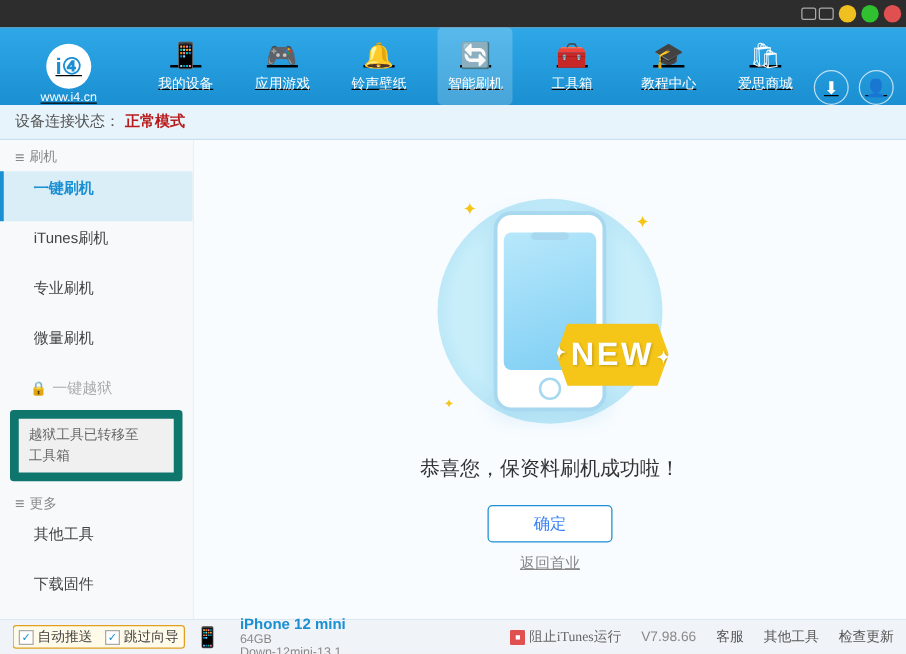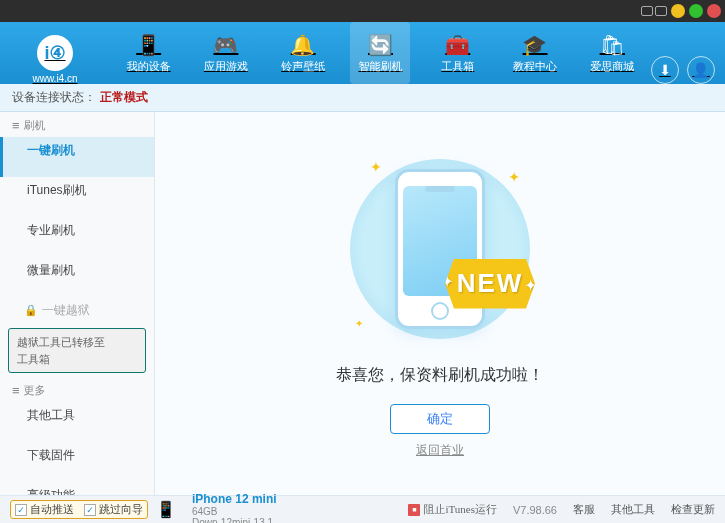--- a/index.html
+++ b/index.html
@@ -160,21 +160,21 @@
       padding: 5px 12px 5px 24px;
       color: #aaa;
       font-size: 12px;
       cursor: default;
     }
     .lock-icon { margin-right: 4px; font-size: 11px; }
 
     .jailbreak-note {
       margin: 4px 8px;
       background: #f0f0f0;
-      border: 1px solid #0f766e;
+      border: 7px solid #0f766e;
       border-radius: 3px;
       padding: 5px 8px;
       font-size: 11px;
       color: #666;
       line-height: 1.5;
     }
 
     .sidebar-more-title {
       display: flex;
       align-items: center;

